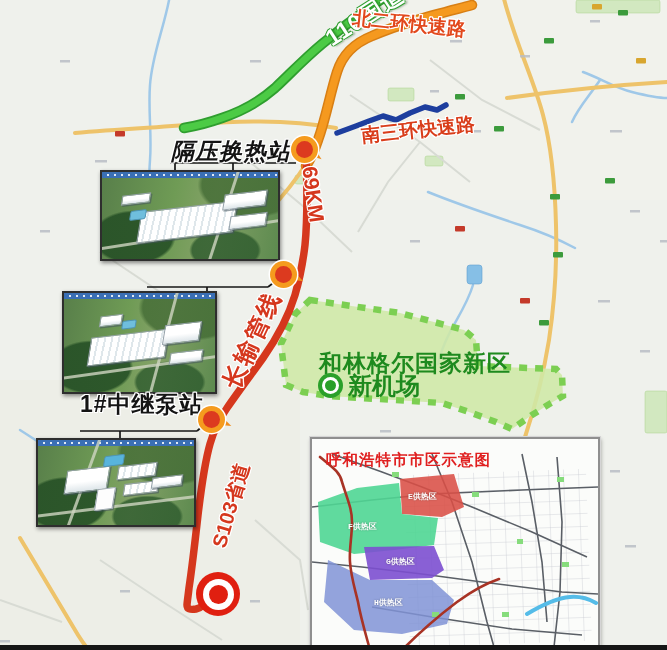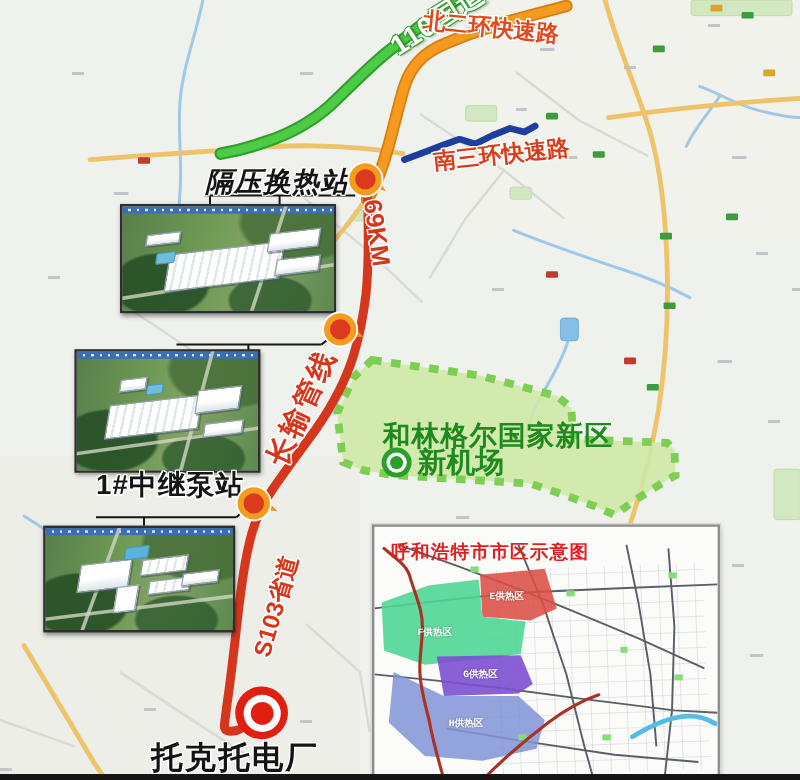--- a/index.html
+++ b/index.html
@@ -260,21 +260,20 @@
   <div class="lbl red-road halo" style="left:361px;top:120px;transform:rotate(-6deg);color:#d93d1a;">南三环快速路</div>
 
   <div class="lbl halo" style="left:320px;top:165px;transform:rotate(82deg);transform-origin:0 0;color:#d5371d;font-size:21px;">69KM</div>
 
   <div class="lbl halo" style="left:201px;top:329px;width:100px;text-align:center;transform:rotate(-65deg);color:#d5371d;font-size:24px;letter-spacing:2px;">长输管线</div>
 
   <div class="lbl halo" style="left:176px;top:495px;width:110px;text-align:center;transform:rotate(-74deg);color:#d5371d;font-size:20px;">S103省道</div>
 
   <div class="lbl black-lbl halo" style="left:171px;top:139px;font-style:italic;">隔压换热站</div>
   <div class="lbl black-lbl halo" style="left:80px;top:392px;">1#中继泵站</div>
-  <div class="lbl black-lbl halo" style="left:126px;top:618px;font-size:26px;letter-spacing:2px;">托克托电厂</div>
 
   <div class="lbl green-lbl" style="left:319px;top:331px;font-size:23px;letter-spacing:1px;margin-top:20px;">和林格尔国家新区</div>
   <div class="lbl green-lbl" style="left:348px;top:373px;font-size:24px;">新机场</div>
 
   <div class="mk" style="left:291px;top:136px;width:27px;height:27px;">
     <div class="st-tail" style="left:18px;top:14px;transform:rotate(38deg);"></div>
     <div class="st-outer"></div>
       <div class="st-inner"></div>
   </div>
   <div class="mk" style="left:270px;top:261px;width:27px;height:27px;">

